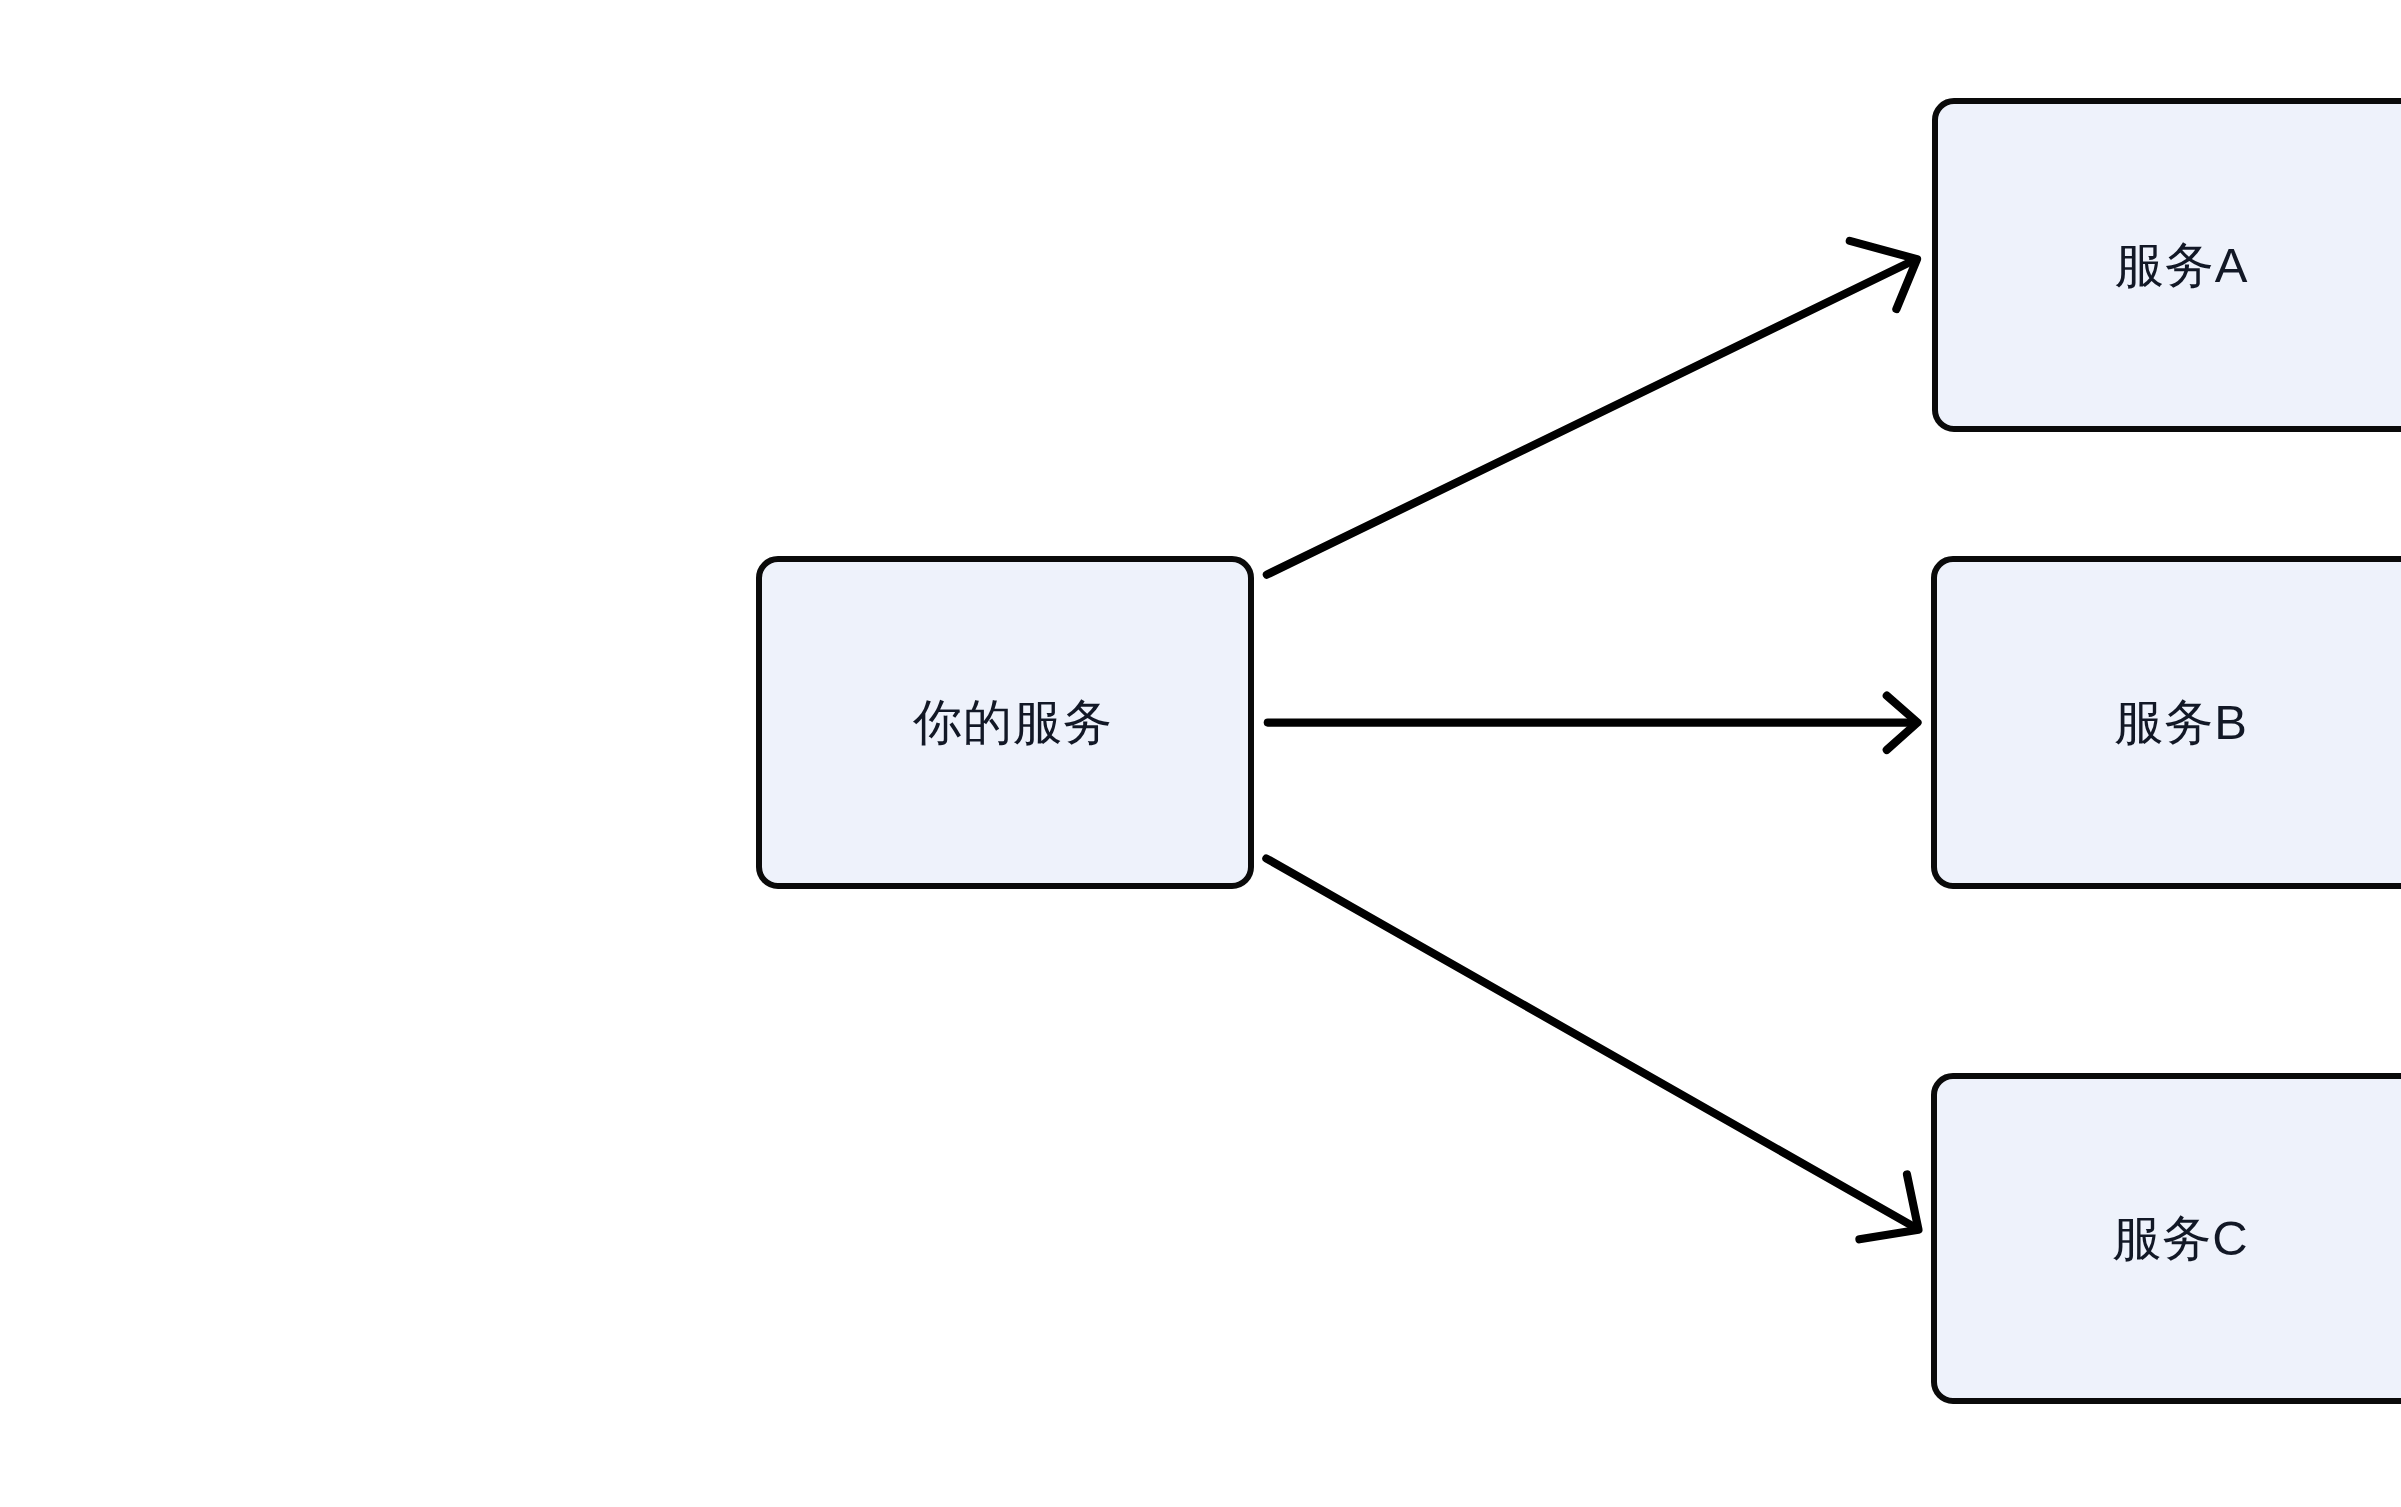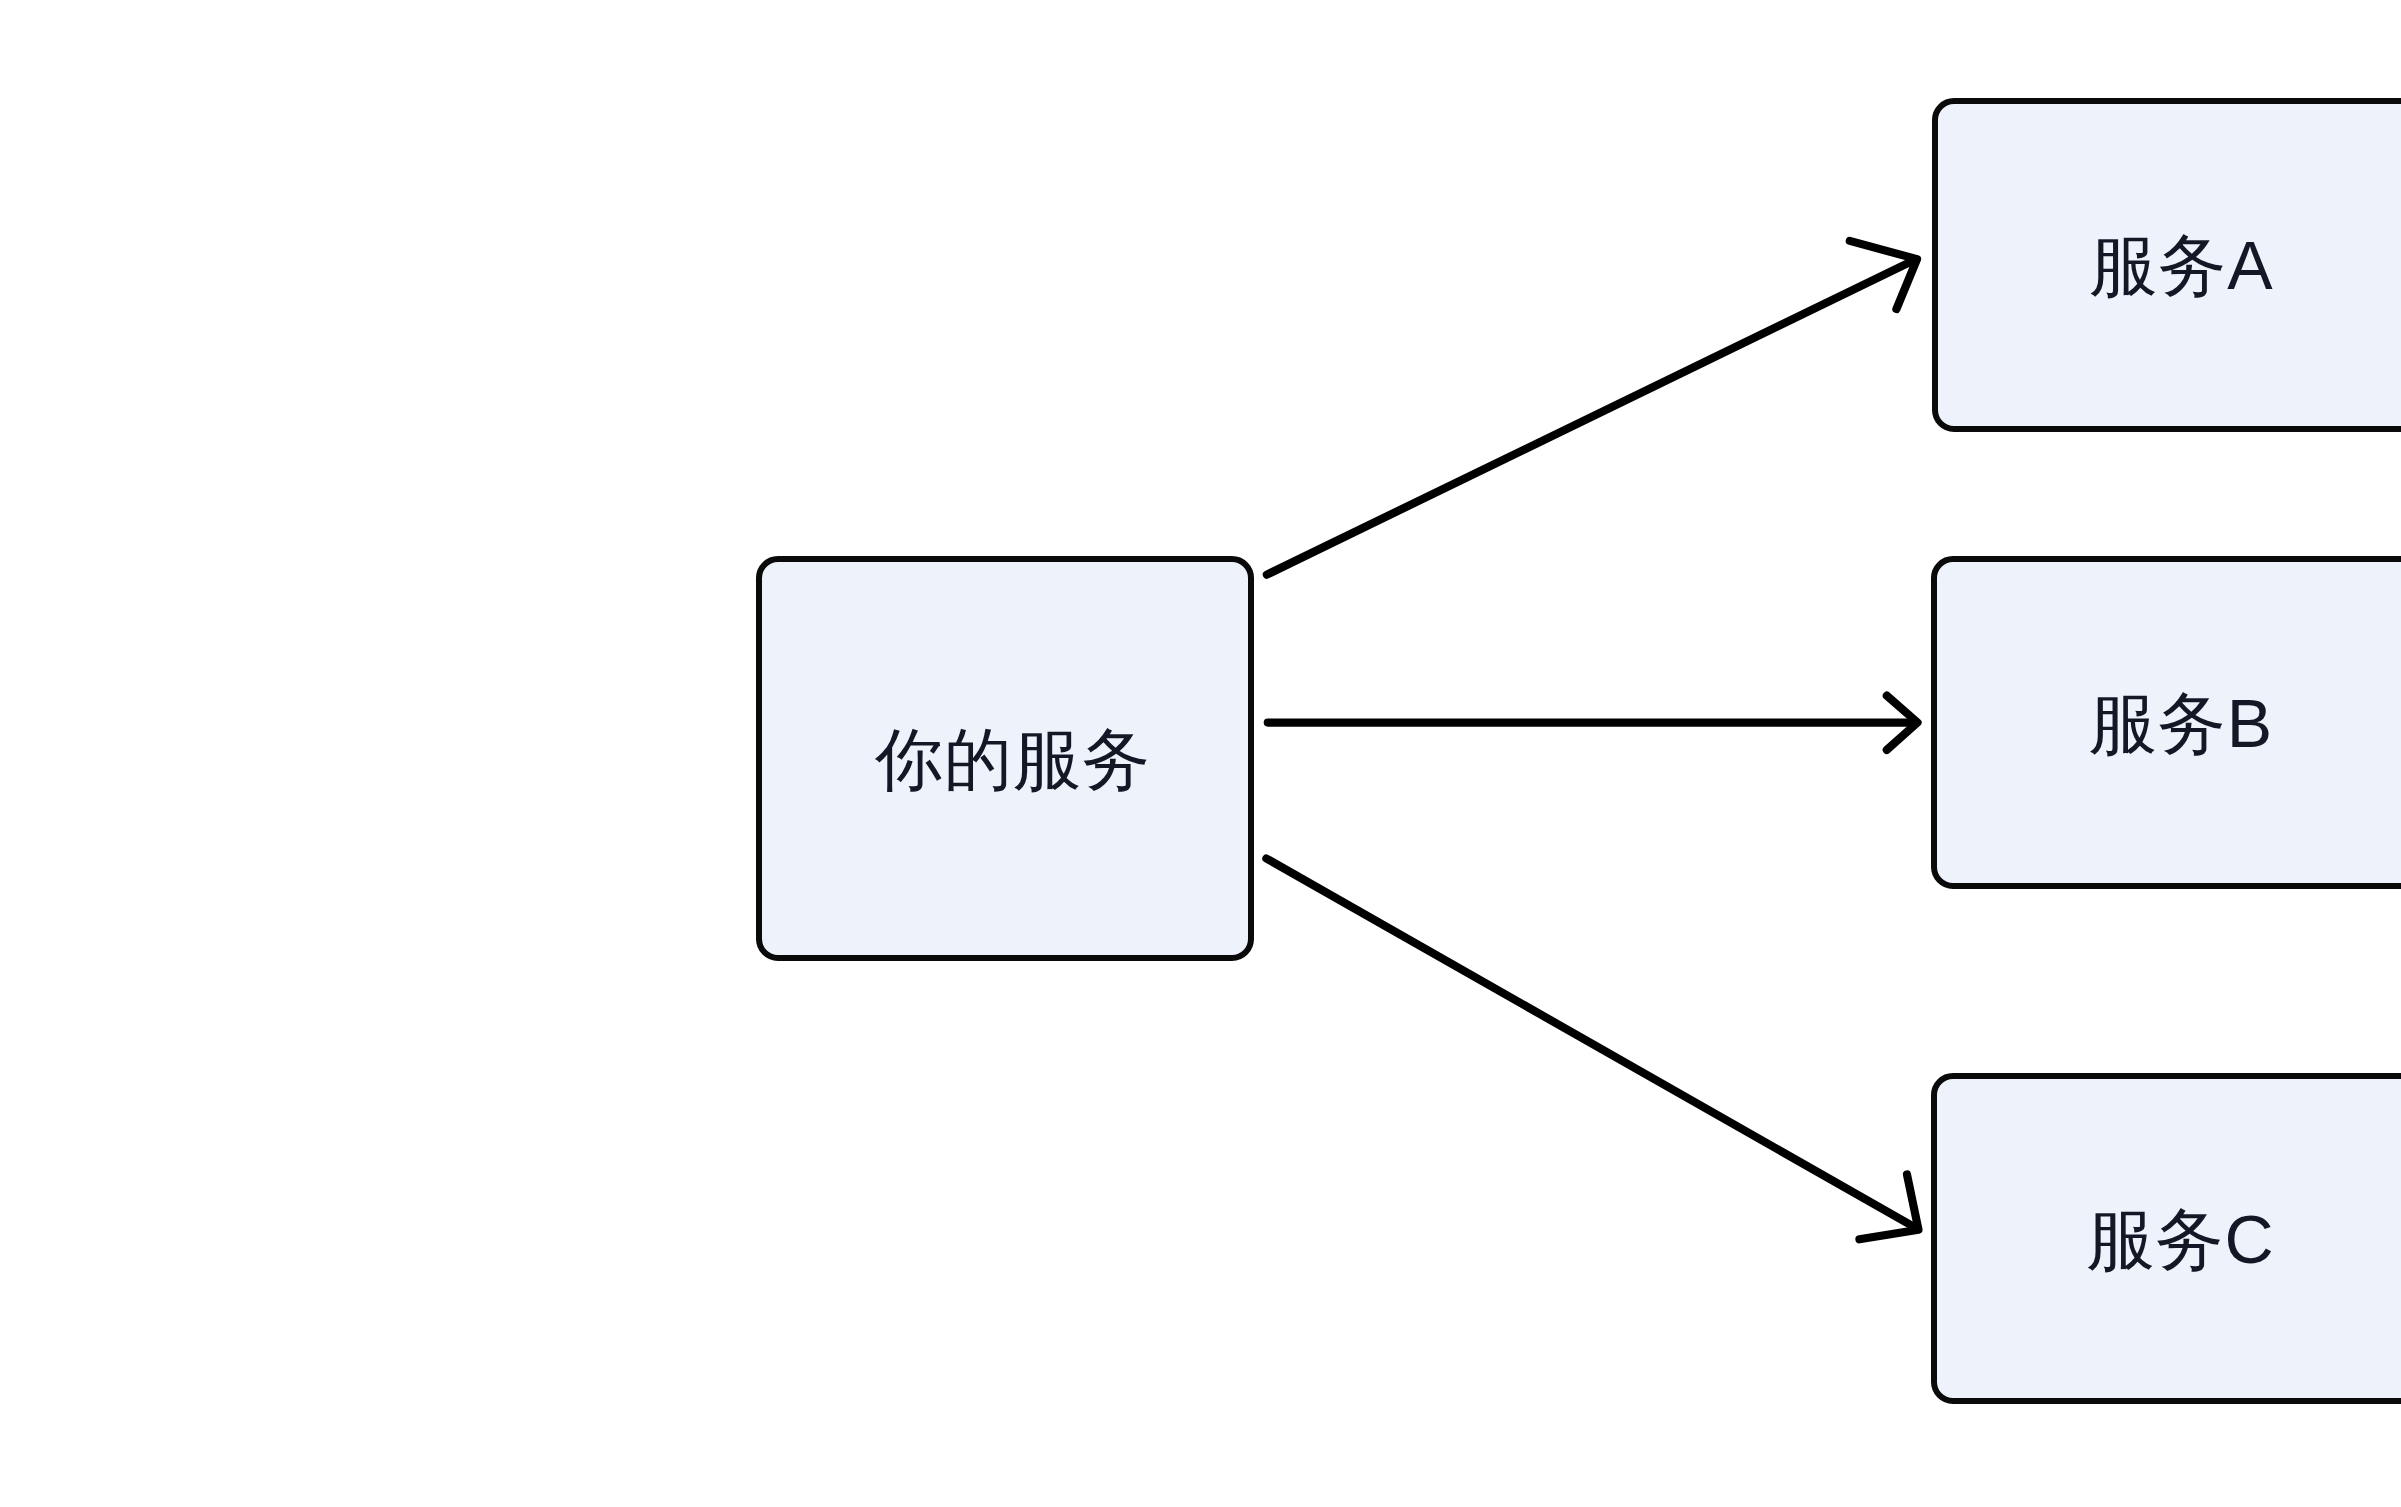--- a/index.html
+++ b/index.html
@@ -29,29 +29,29 @@
     position: absolute;
     box-sizing: border-box;
     background: #eef2fb;
     border: 6.2px solid #0a0a0a;
     border-radius: 22px;
     display: flex;
     align-items: center;
     justify-content: center;
   }
   .node-label {
-    font-size: 68px;
+    font-size: 49px;
     line-height: 1;
     color: #121826;
     letter-spacing: 1px;
     white-space: nowrap;
     font-weight: 400;
   }
 
-  #node-source { left: 756px; top: 556px; width: 498px; height: 405px; padding-left: 16px; }
+  #node-source { left: 756px; top: 556px; width: 498px; height: 333px; padding-left: 16px; }
   #node-a      { left: 1932px; top:  98px; width: 499px; height: 334px; }
   #node-b      { left: 1931px; top: 556px; width: 500px; height: 333px; }
   #node-c      { left: 1931px; top: 1073px; width: 499px; height: 331px; }
 
   
   #edges {
     position: absolute;
     left: 0;
     top: 0;
     width: 3423px;

